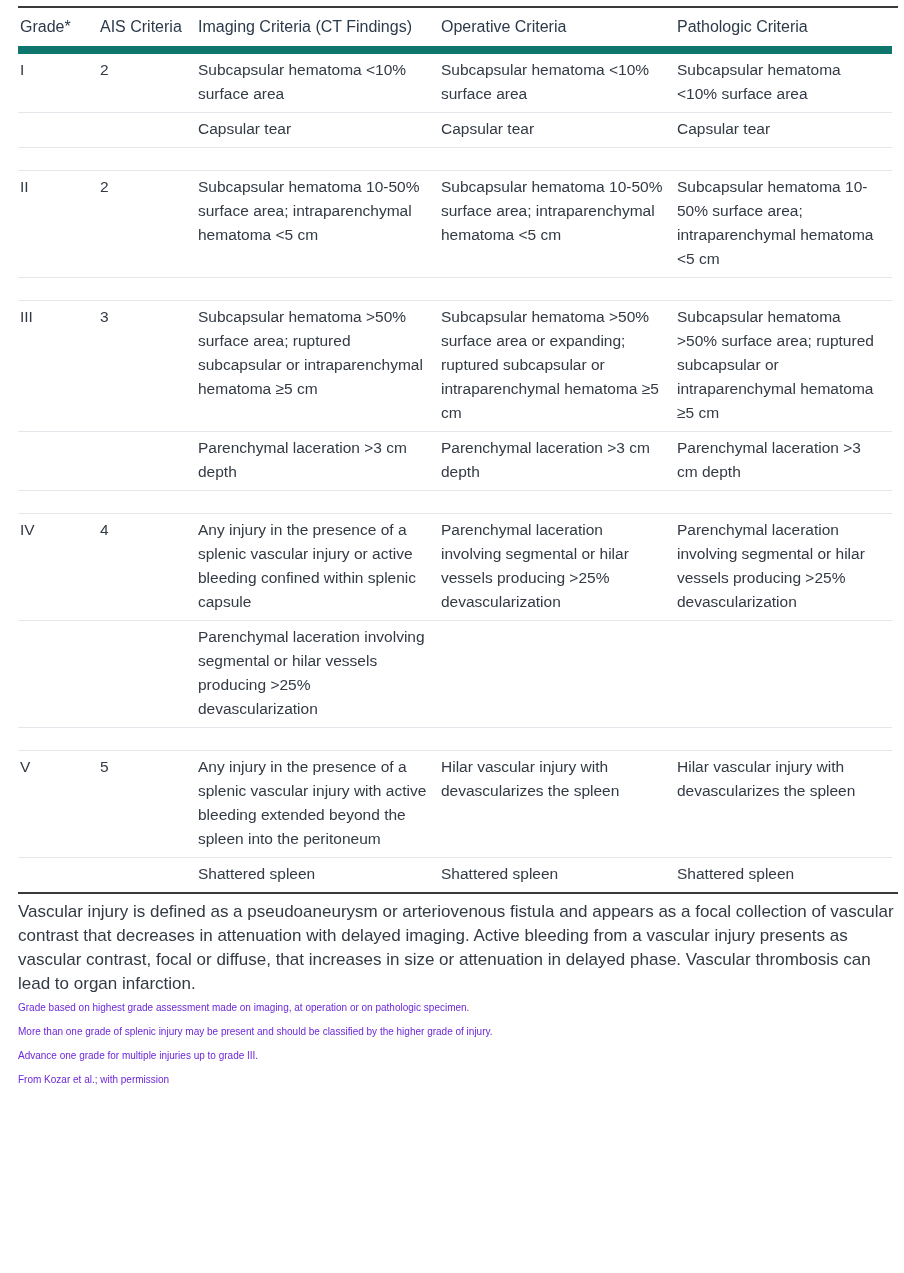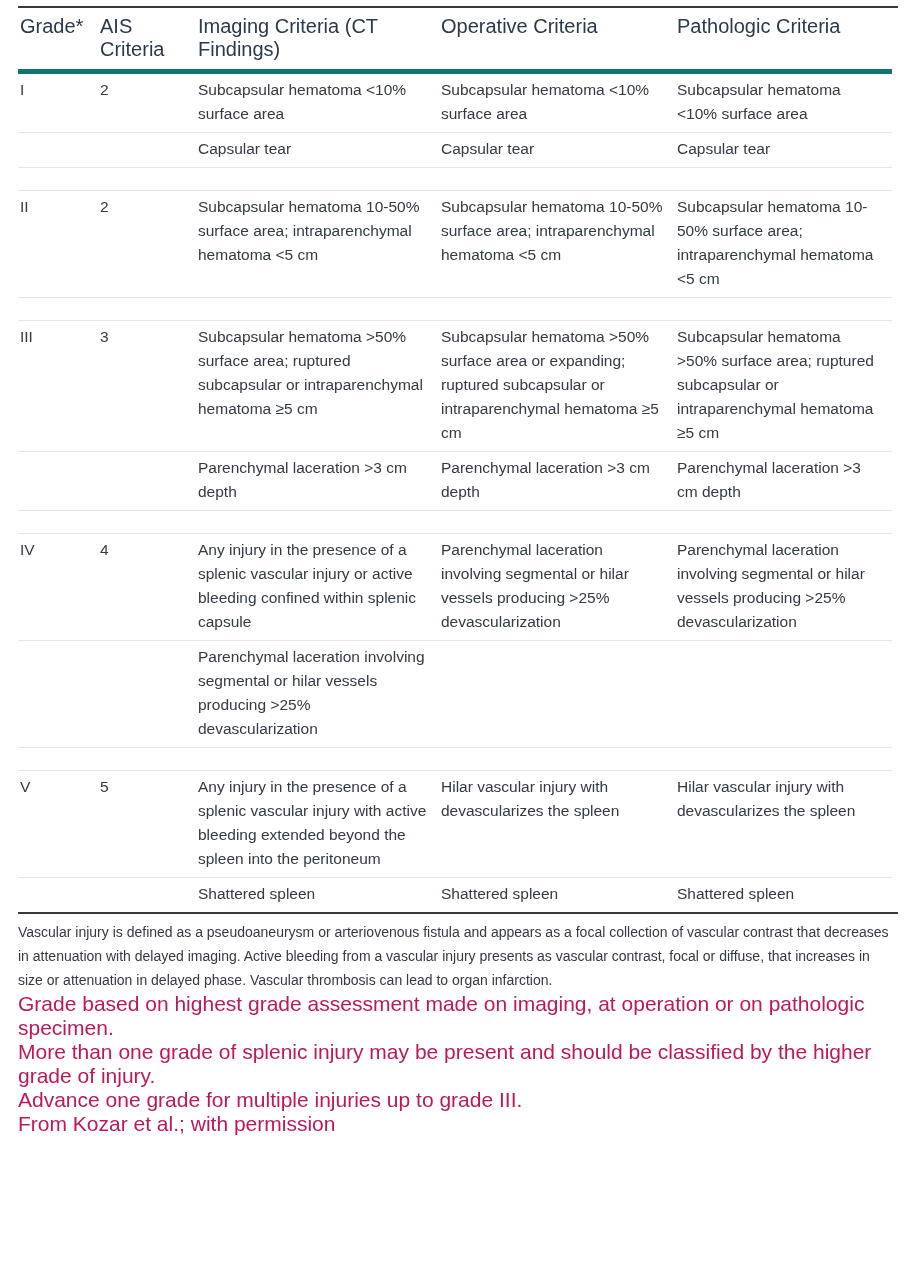--- a/index.html
+++ b/index.html
@@ -49,26 +49,26 @@
 
   table.injury-table col.c-grade    { width: 80px; }
   table.injury-table col.c-ais      { width: 98px; }
   table.injury-table col.c-imaging  { width: 243px; }
   table.injury-table col.c-operative{ width: 236px; }
   table.injury-table col.c-path     { width: 217px; }
 
   thead th {
     text-align: left;
     font-weight: normal;
-    font-size: 20px;
+    font-size: 16px;
     line-height: 23px;
     color: #2b3a4a;
     padding: 7px 10px 8px 2px;
     vertical-align: top;
-    border-bottom: 5px solid #0f766e;
+    border-bottom: 8px solid #0f766e;
   }
 
   tbody td {
     text-align: left;
     font-size: 15.5px;
     line-height: 24px;
     color: #333a44;
     padding: 4px 10px 6px 2px;
     vertical-align: top;
     border-bottom: 1px solid #e3e7ec;
@@ -90,27 +90,27 @@
     color: #333a44;
   }
 
   
   .footnotes {
     margin: 0 6px 0 18px;
     padding-top: 6px;
     border-top: 2px solid #3a3a3a;
   }
   .footnote-line {
-    font-size: 21px;
+    font-size: 10px;
     line-height: 24px;
-    color: #be185d;
+    color: #6d28d9;
     margin: 0;
   }
   .footnote-para {
-    font-size: 14px;
+    font-size: 17px;
     line-height: 24px;
     color: #333a44;
     margin: 0;
     text-align: left;
   }
 </style>
 </head>
 <body>
 
 <div class="page">

